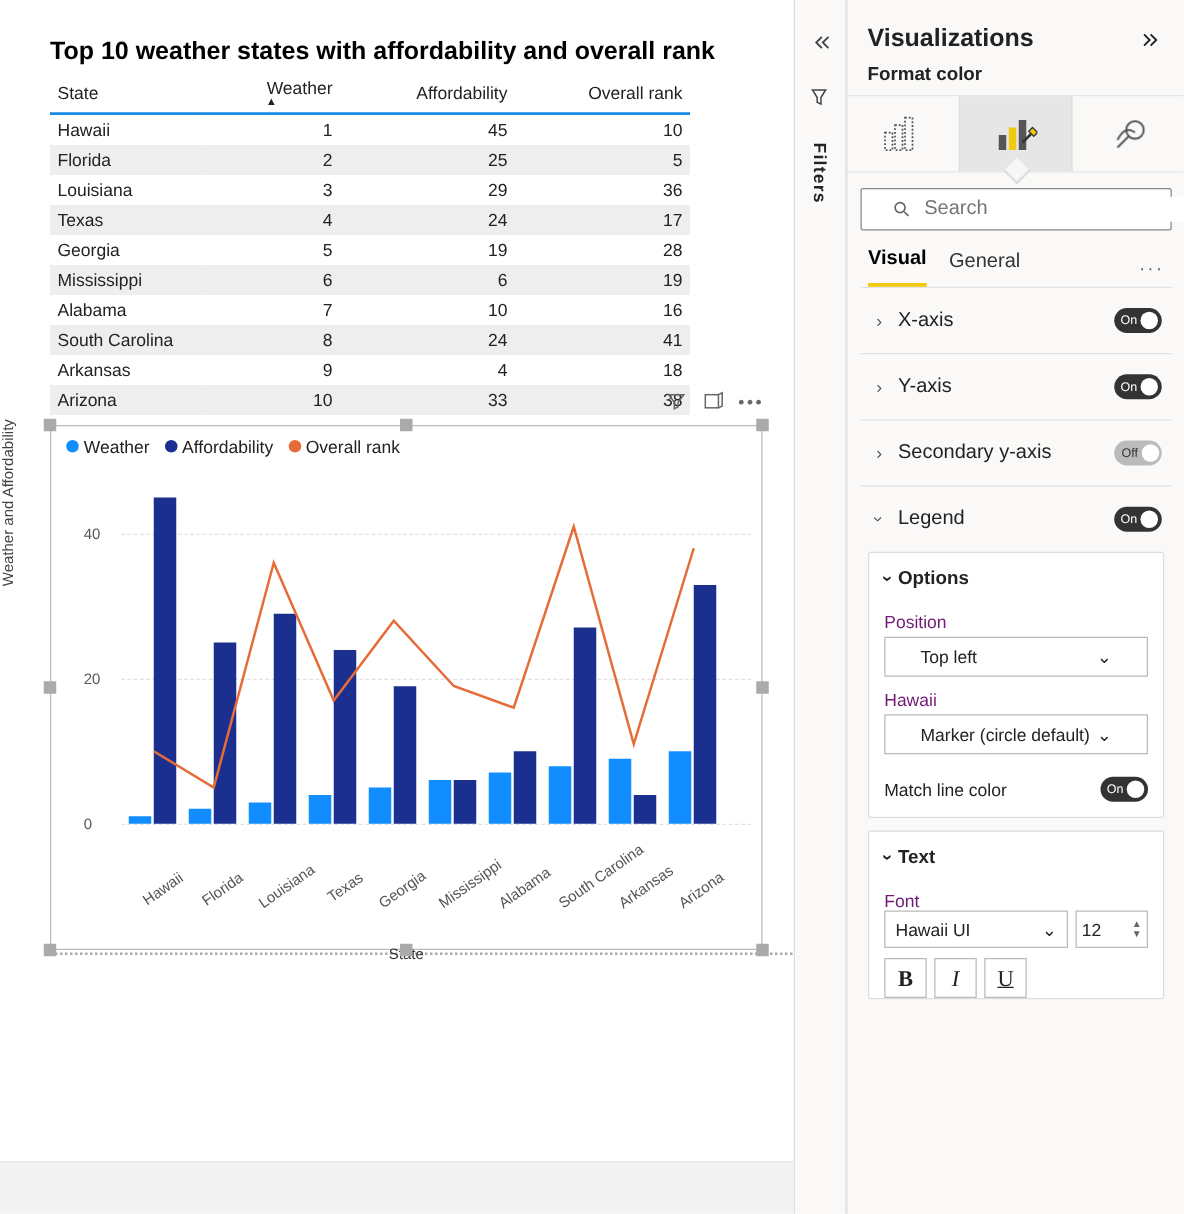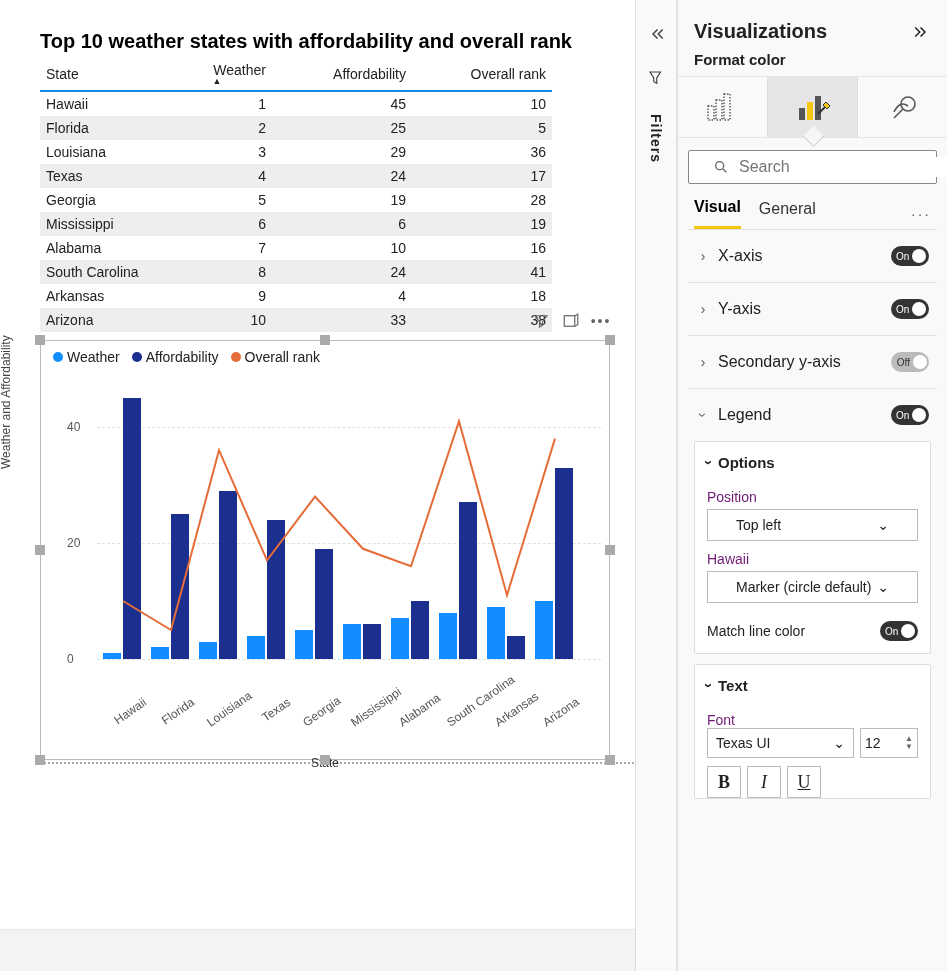--- a/index.html
+++ b/index.html
@@ -423,21 +423,21 @@
       </div>
 
       <div class="sub-card">
         <div class="sub-head">
             <span style="display:inline-block;transform:rotate(90deg)">›</span>
             <span>Text</span>
           </div>
         <div class="field-lbl">Font</div>
         <div class="font-row">
           <div class="font-dd">
-              <span>Texas UI</span>
+              <span>Hawaii UI</span>
               <span>⌄</span>
             </div>
           <div class="numspin">
               <span>12</span>
               <span class="spinbtns">
                 <span>▲</span>
                 <span>▼</span>
               </span>
             </div>
         </div>

